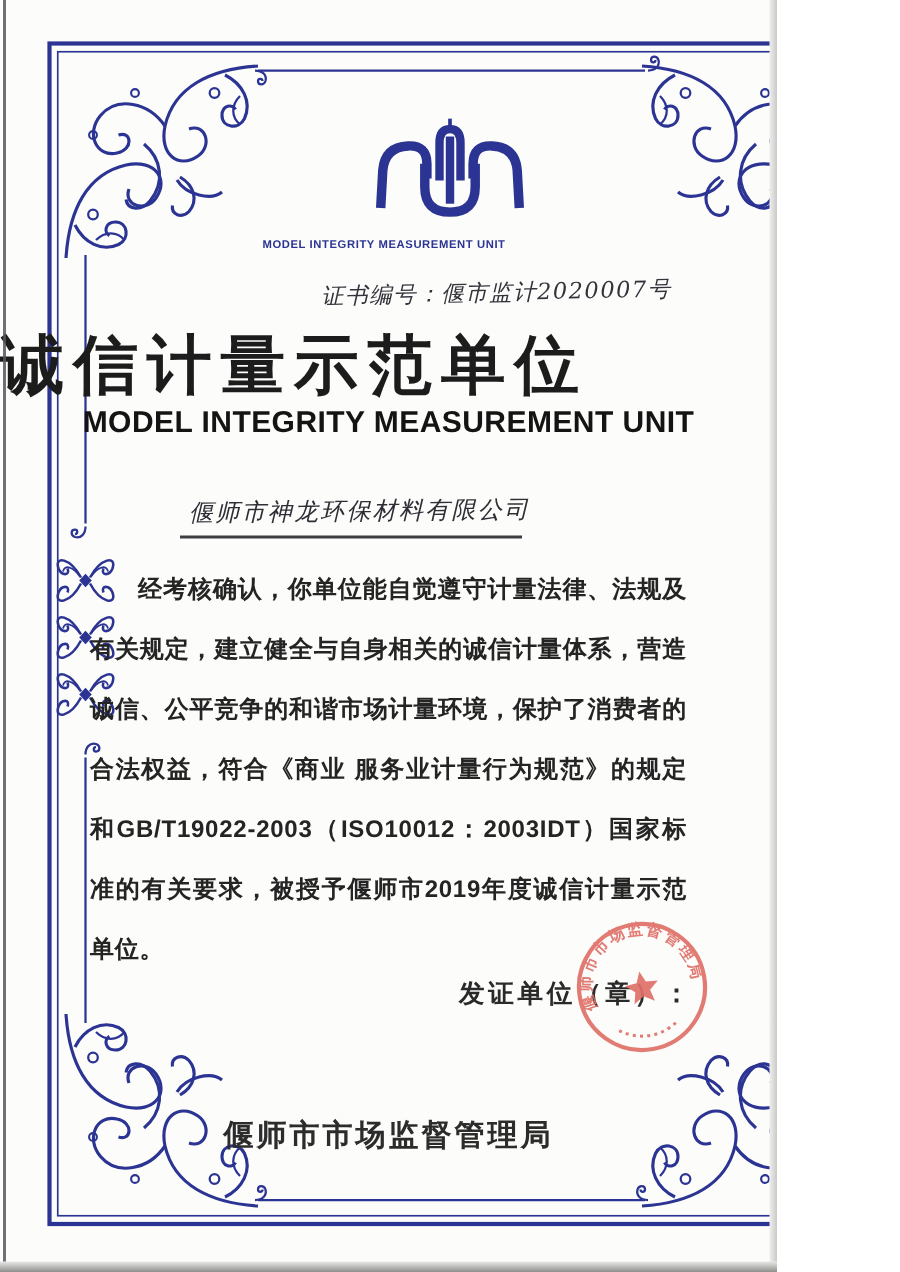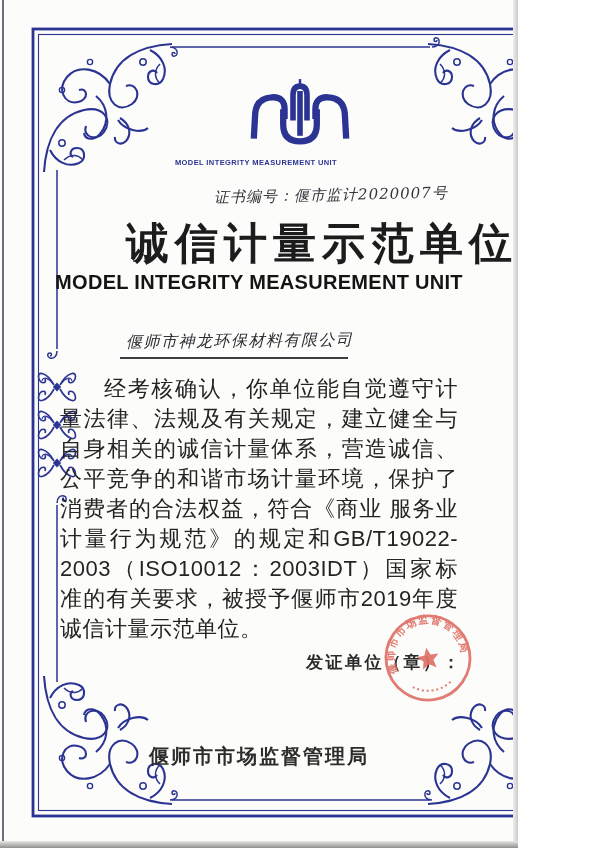--- a/index.html
+++ b/index.html
@@ -22,41 +22,41 @@
   }
   
   .cert-no{
     position:absolute;top:186px;right:70px;
     font-family:"DejaVu Serif","Liberation Serif",serif;
     font-style:italic;font-size:15px;color:#33333c;letter-spacing:1px;
     transform:rotate(-1.2deg);
   }
   
   .main-title{
-    position:absolute;left:0;right:0;top:215px;text-align:right;
+    position:absolute;left:0;right:0;top:215px;text-align:left;
     font-family:"Liberation Serif","DejaVu Serif",serif;
     font-size:43px;font-weight:900;letter-spacing:6px;color:#1c1c1c;white-space:nowrap;
   }
   .sub-title{
     position:absolute;left:0;right:0;top:271px;text-align:center;
     font-size:20px;font-weight:800;letter-spacing:.3px;color:#141414;white-space:nowrap;
   }
   
   .company-name{
     position:absolute;left:126px;top:331px;
     font-family:"DejaVu Serif","Liberation Serif",serif;
     font-style:italic;font-size:16px;color:#2e2e36;letter-spacing:1.5px;
     transform:rotate(-.6deg);white-space:nowrap;
   }
   .company-underline{position:absolute;left:120px;top:357px;width:228px;height:2px;background:#3d3d42;}
   
   .body-text{
     position:absolute;left:60px;right:60px;top:374px;
-    font-size:22px;line-height:30px;color:#242424;
-    text-align:justify;text-indent:2em;letter-spacing:.5px;font-weight:400;
+    font-size:16px;line-height:40px;color:#242424;
+    text-align:justify;text-indent:2em;letter-spacing:.5px;font-weight:700;
   }
   
   .issuer-label{
     position:absolute;left:306px;top:651px;
     font-size:17px;color:#2a2a2a;letter-spacing:2.5px;font-weight:600;white-space:nowrap;
   }
   .official-seal{position:absolute;left:381px;top:611px;width:94px;height:94px;opacity:.92;}
   
   .footer-agency{
     position:absolute;left:0;right:0;top:743px;text-align:center;

